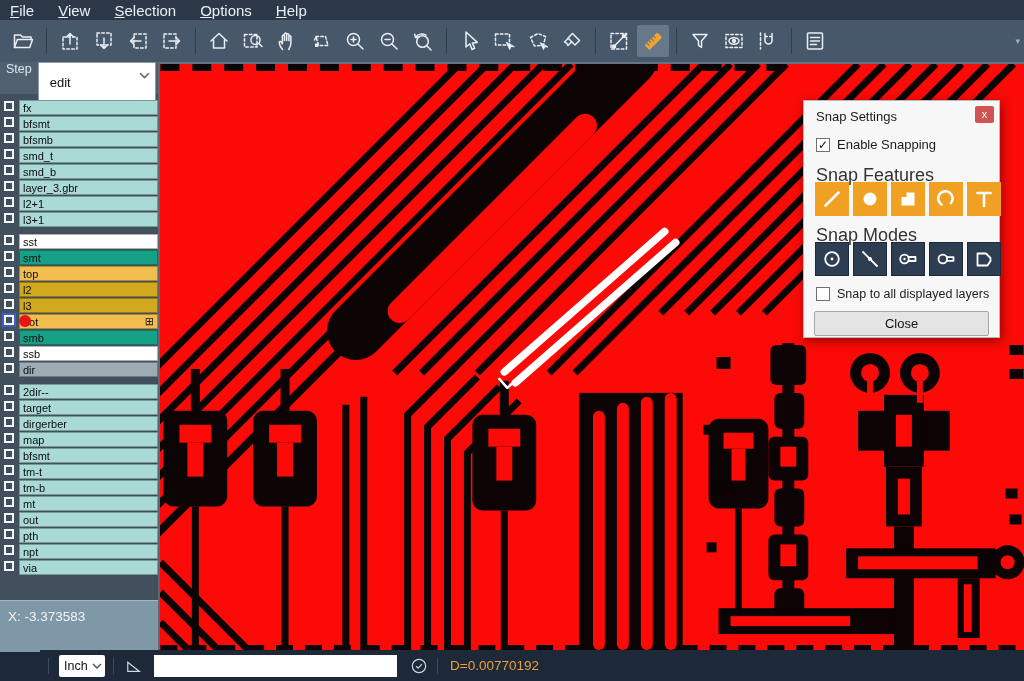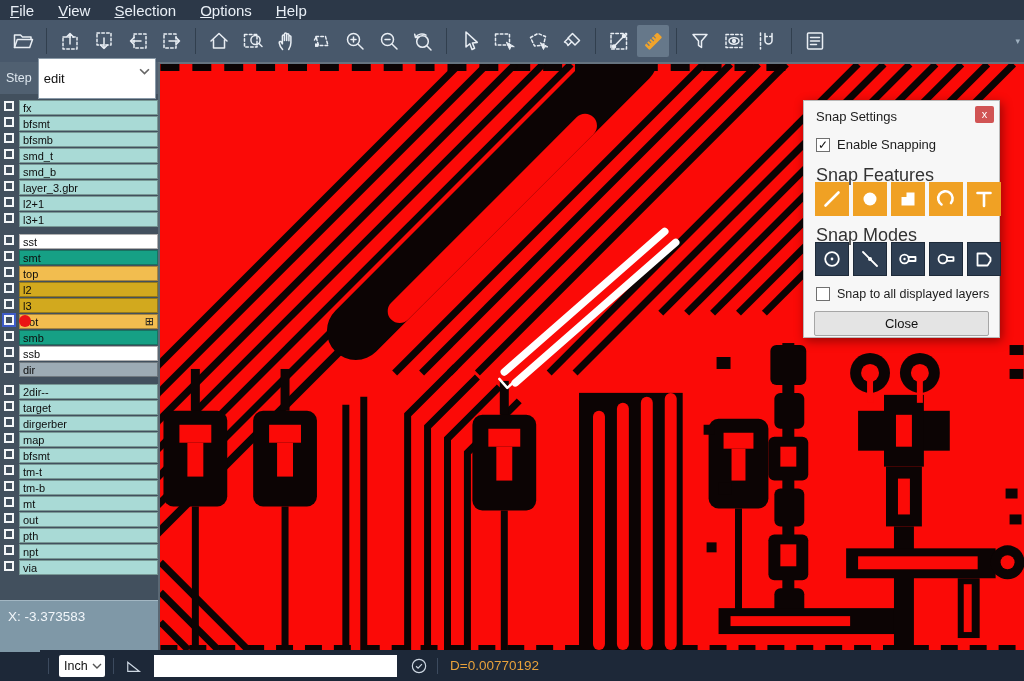--- a/index.html
+++ b/index.html
@@ -14,24 +14,24 @@
   .toolbar{position:absolute;left:0;top:20px;width:1024px;height:42px;background:var(--toolbar-bg);
     display:flex;align-items:center;padding-left:6px;}
   .tbtn{width:32px;height:32px;display:flex;align-items:center;justify-content:center;border-radius:2px;margin:0 1px;}
   .tbtn svg{stroke:#e9eef4;fill:none;stroke-width:1.5;stroke-linecap:round;stroke-linejoin:round;}
   .tbtn.active{background:#66788a;}
   .tsep{width:1px;height:26px;background:#313f4e;margin:0 6px;}
   .overflow{position:absolute;right:4px;top:16px;color:#9fb0c0;font-size:9px;}
   .dsh{stroke-dasharray:2.6 2.2;}
   
   .sidebar{position:absolute;left:0;top:62px;width:158px;height:588px;background:var(--sidebar-bg);}
-  .steprow{height:32px;background:#506071;display:flex;align-items:center;padding:0 2px 0 6px;}
+  .steprow{height:32px;background:#506071;display:flex;align-items:flex-start;padding:0 2px 0 6px;}
   .steplabel{color:#dde6ee;font-size:12.5px;margin-right:6px;}
   .stepselect{flex:1;height:41px;background:#fff;border:1px solid #8a9aa8;display:flex;align-items:center;
-    font-size:13px;color:#111;padding-left:5px;position:relative;}
+    font-size:13px;color:#111;padding-left:11px;position:relative;}
   .stepselect svg{position:absolute;right:5px;top:9px;stroke:#666;fill:none;stroke-width:1.5;}
   .layers{position:absolute;top:34px;left:0;right:0;padding-top:4px;}
   .grp{margin-bottom:7px;}
   .layer-row{position:relative;height:15px;margin-bottom:1px;padding-left:19px;}
   .cb{position:absolute;left:4px;top:1px;width:10px;height:10px;border:2px solid #f3f6f8;background:transparent;}
   .layer-row.active .cb{box-shadow:0 0 0 2px #3f5cc8;}
   .dot{position:absolute;left:19px;top:1px;width:12px;height:12px;border-radius:50%;background:#ea1414;display:none;}
   .layer-row.active .dot{display:block;}
   .layer-label{display:flex;align-items:center;height:15px;background:var(--row-bg,#a9dad6);
     font-size:11px;color:#0d0d0d;padding:0 4px;box-shadow:inset 0 0 0 1px rgba(30,30,30,.35);}

